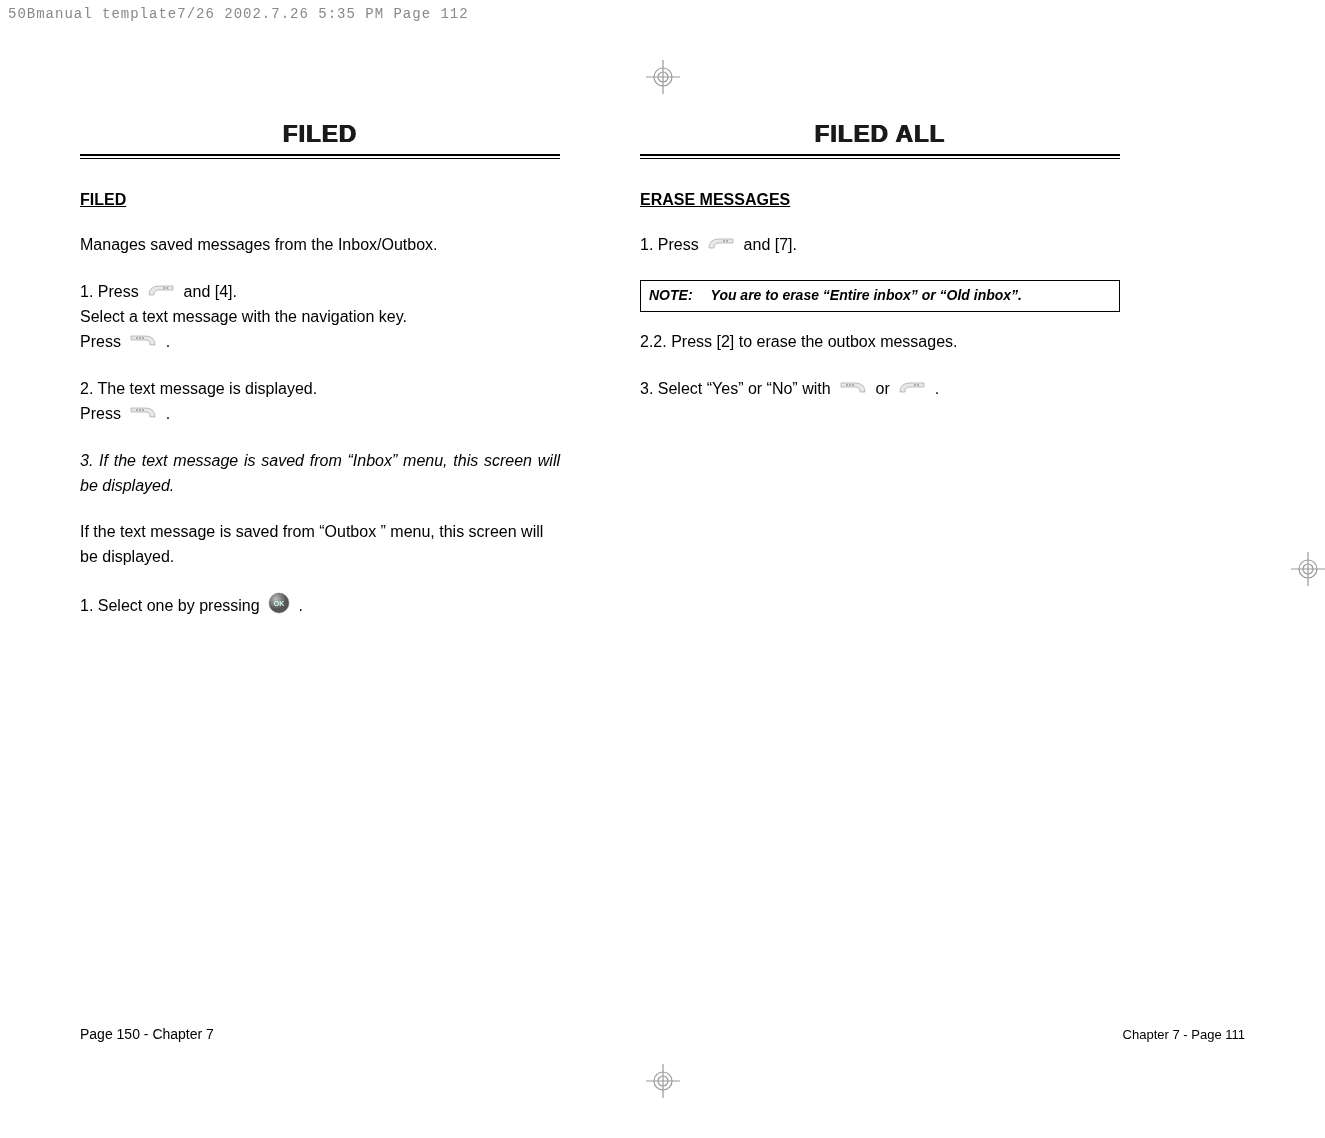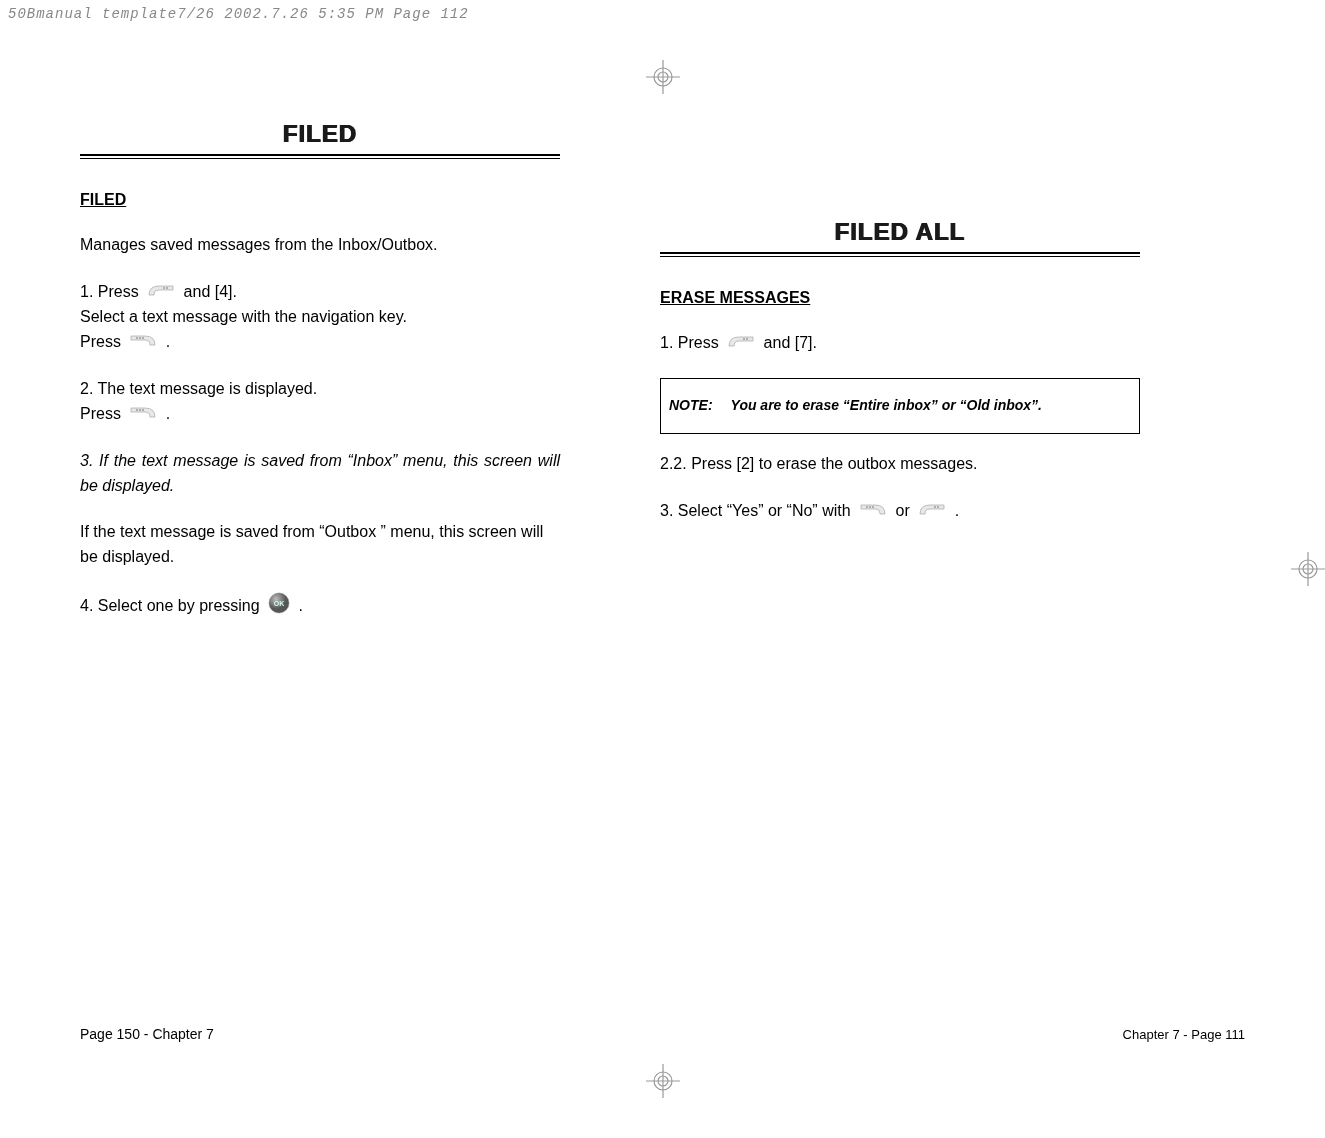--- a/index.html
+++ b/index.html
@@ -12,35 +12,33 @@
     color: #000;
   }
   .header-imposition {
     position: absolute;
     top: 6px;
     left: 8px;
     font-family: "Courier New", monospace;
     font-size: 14px;
     letter-spacing: 1px;
     color: #888;
-    font-style: italic;
   }
   .crop-mark { stroke: #999; stroke-width: 1.2; fill: none; }
   .crop-top-center { position: absolute; top: 60px; left: 50%; transform: translateX(-50%); }
   .crop-right { position: absolute; top: 50%; right: 0; transform: translateY(-50%); }
   .crop-bottom-center { position: absolute; bottom: 40px; left: 50%; transform: translateX(-50%); }
 
   .spread {
     position: absolute;
     top: 120px;
     left: 80px;
     right: 20px;
     display: flex;
-    gap: 100px;
-    align-items: center;
+    gap: 80px;
   }
   .page {
     width: 480px;
   }
   .page-title {
     text-align: center;
     font-size: 24px;
     font-weight: bold;
     letter-spacing: 1px;
     color: #1a1a1a;
@@ -60,21 +58,21 @@
     margin-bottom: 24px;
   }
   .body {
     font-size: 16px;
     line-height: 1.55;
   }
   .para { margin-bottom: 22px; }
   .justify { text-align: justify; font-style: italic; }
   .note-box {
     border: 1px solid #000;
-    padding: 16px 8px;
+    padding: 4px 8px;
     font-style: italic;
     font-weight: bold;
     font-size: 14px;
     margin: 6px 0 18px 0;
     display: flex;
     gap: 18px;
   }
   .note-label { flex-shrink: 0; }
   .footer-left {
     position: absolute;
@@ -168,21 +166,21 @@
             </svg>
         </span>
         <span>.</span>
       </div>
 
       <div class="para justify">3. If the text message is saved from “Inbox” menu, this screen will be displayed.</div>
 
       <div class="para">If the text message is saved from “Outbox ” menu, this screen will be displayed.</div>
 
       <div class="para">
-        <span>4. Select one by pressing</span>
+        <span>1. Select one by pressing</span>
         <span class="icon-slot">
           <svg class="ok-btn" viewBox="0 0 22 22">
             <defs>
                 <radialGradient id="g1" cx="35%" cy="30%">
                   <stop offset="0%" stop-color="#bbb"></stop>
                   <stop offset="100%" stop-color="#555"></stop>
                 </radialGradient>
               </defs>
             <circle cx="11" cy="11" r="10" fill="url(#g1)" stroke="#777" stroke-width="0.5"></circle>
             <text x="11" y="14" font-size="7" font-weight="bold" fill="#cfe" text-anchor="middle">OK</text>

